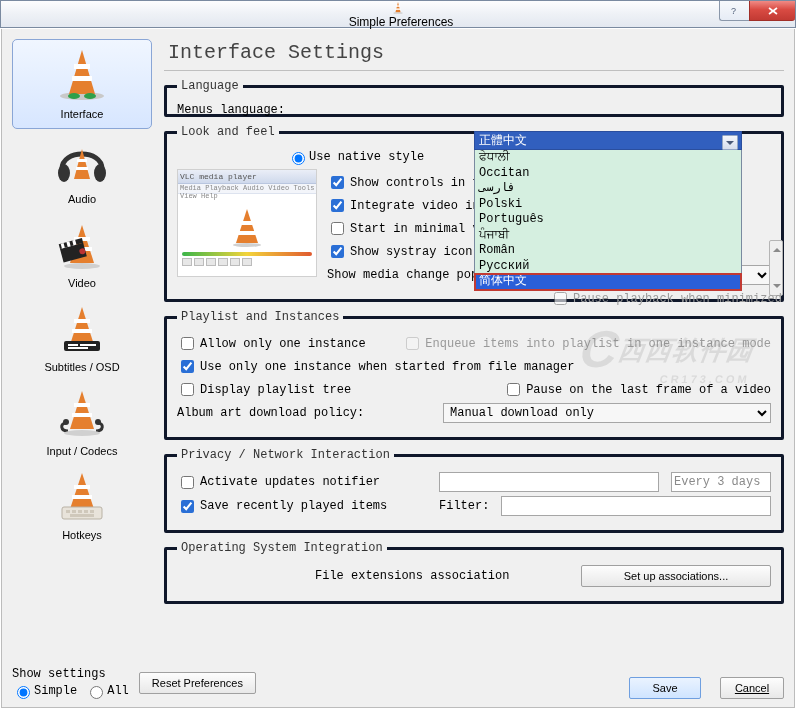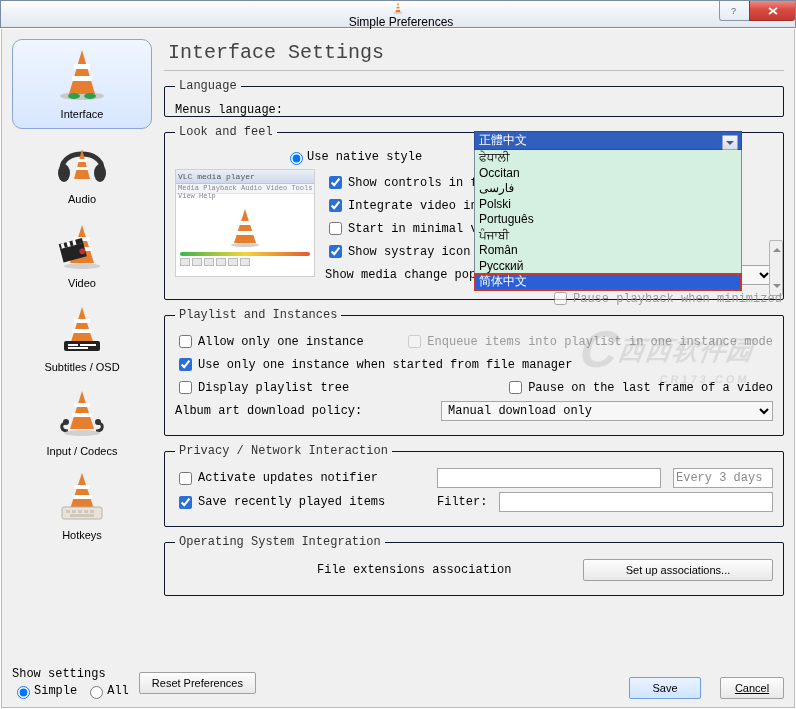--- a/index.html
+++ b/index.html
@@ -53,21 +53,21 @@
   .content-area { position:absolute; left:10px; right:10px; top:10px; bottom:48px; display:flex; }
   .sidebar { width:140px; display:flex; flex-direction:column; }
   .side-item {
     text-align:center;
     padding:6px 2px 8px;
     cursor:pointer;
   }
   .side-item.selected {
     border:1px solid #8aa6d6;
     background: linear-gradient(#f0f6ff,#d7e6ff);
-    border-radius:10px;
+    border-radius:5px;
   }
   .side-item .lbl { margin-top:4px; }
   .side-cone { display:inline-block; }
   svg { display:block; }
 
   .main {
     flex:1;
     margin-left:12px;
     position:relative;
   }
@@ -76,21 +76,21 @@
     font-size: 20px;
     font-weight: normal;
     margin: 2px 0 0 4px;
     color:#444;
   }
   .hr-title {
     border:none; border-top:1px solid #bfbfbf;
     margin:6px 0 6px 0;
   }
   fieldset.fs {
-    border:1px solid #0f172a;
+    border:3px solid #0f172a;
     border-radius:2px;
     margin:8px 0 8px 0;
     padding:6px 10px 10px;
     font-family: "Courier New", monospace;
     font-size: 12px;
   }
   fieldset.fs legend { padding:0 4px; color:#333; }
   .row { margin:4px 0; display:flex; align-items:center; }
   .row .lbl { flex:0 0 auto; }
   .row.twocol { justify-content:space-between; }
@@ -148,21 +148,21 @@
     background:linear-gradient(#f3f6fb,#d7deec);
     border:1px solid #94a6c4; border-radius:1px;
   }
   .dd-top:before {
     content:""; position:absolute; right:7px; top:9px;
     border:4px solid transparent; border-top-color:#4a5a78; z-index:1;
   }
   .dd-list {
     background:#d5efe0;
     border:1px solid #7a8aa0; border-top:none;
-    font-family:Liberation Sans, sans-serif; font-size:12px;
+    font-family:Liberation Mono, monospace; font-size:12px;
   }
   .dd-list .opt { height:15.5px; line-height:15.5px; padding:0 4px; }
   .dd-list .opt.hl {
     background:#2a5fd8; color:#fff; outline:2px solid #c23a33; outline-offset:-1px;
   }
   
   .hidden-min { position:absolute; left:548px; top:260px; display:flex; align-items:center; color:#9a9a9a; font-family:"Courier New",monospace; font-size:12px; z-index:30; }
   .hidden-min .chk { opacity:0.6; }
 
   .vscroll {

